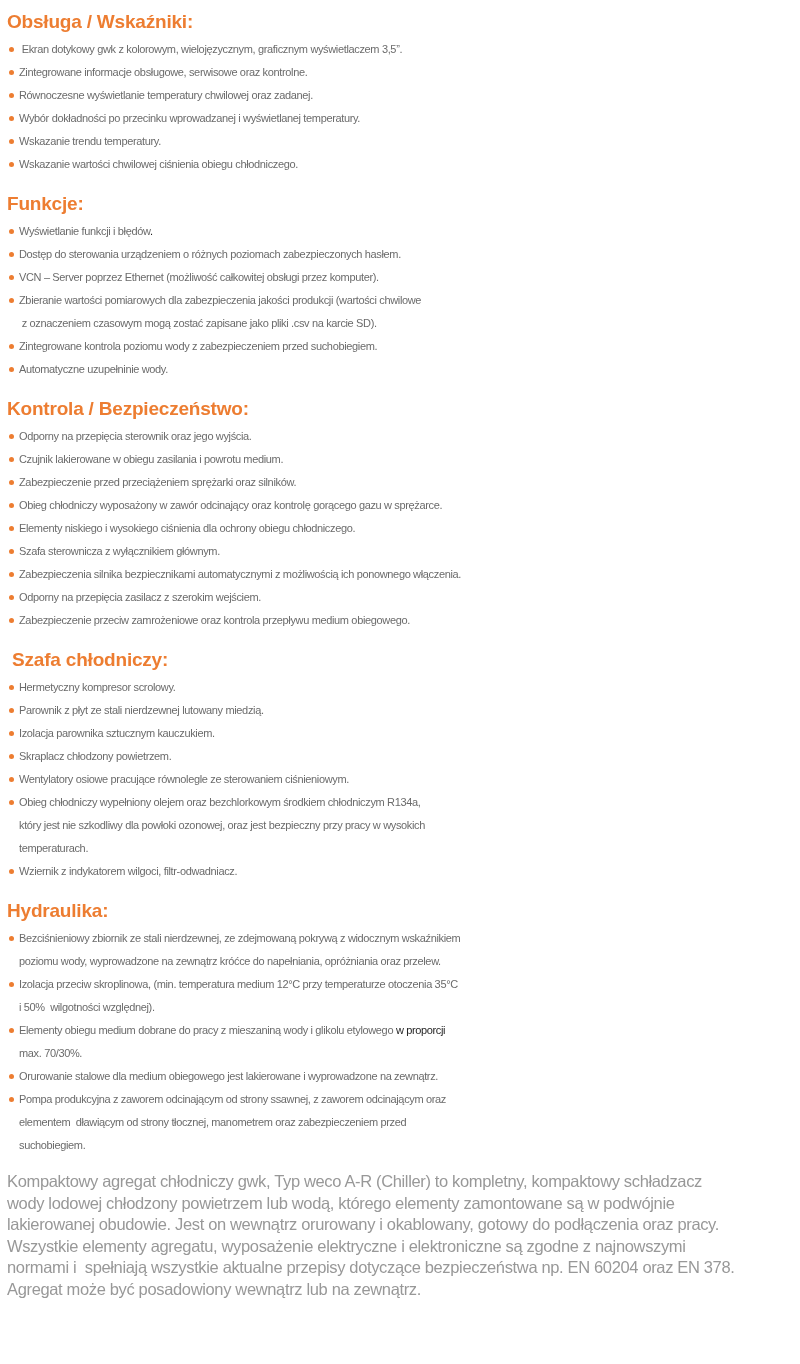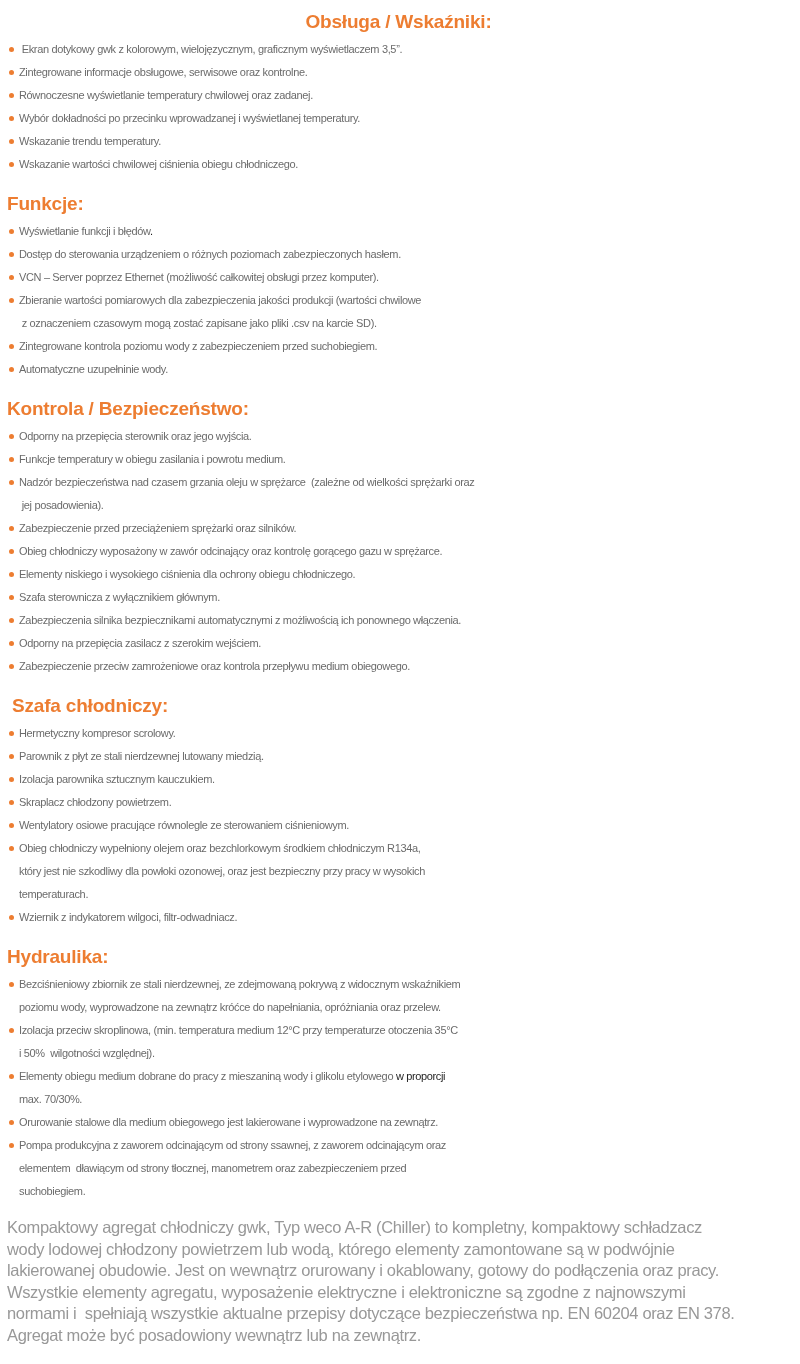--- a/index.html
+++ b/index.html
@@ -18,21 +18,21 @@
   section { display: block; }
   h2 {
     font-size: 19px;
     line-height: 23px;
     font-weight: bold;
     letter-spacing: -0.2px;
     color: var(--accent, #ED7D31);
     margin: 16px 0 5px 0;
     white-space: pre-wrap;
   }
-  section:first-child h2 { margin-top: 2px; text-align: center; }
+  section:first-child h2 { margin-top: 2px; }
   ul.bullets {
     list-style: none;
     margin: 0;
     padding: 0;
   }
   ul.bullets li {
     position: relative;
     padding-left: 12px;
     font-size: 11px;
     line-height: 23px;
@@ -85,23 +85,21 @@
           <li><span class="dot"></span><span class="txt"><span>Zbieranie wartości pomiarowych dla zabezpieczenia jakości produkcji (wartości chwilowe
  z oznaczeniem czasowym mogą zostać zapisane jako pliki .csv na karcie SD).</span></span></li>
           <li><span class="dot"></span><span class="txt"><span>Zintegrowane kontrola poziomu wody z zabezpieczeniem przed suchobiegiem.</span></span></li>
           <li><span class="dot"></span><span class="txt"><span>Automatyczne uzupełninie wody.</span></span></li>
         </ul>
       </section>
       <section>
         <h2>Kontrola / Bezpieczeństwo:</h2>
         <ul class="bullets">
           <li><span class="dot"></span><span class="txt"><span>Odporny na przepięcia sterownik oraz jego wyjścia.</span></span></li>
-          <li><span class="dot"></span><span class="txt"><span>Funkcje temperatury w obiegu zasilania i powrotu medium.</span></span></li>
-          <li><span class="dot"></span><span class="txt"><span>Nadzór bezpieczeństwa nad czasem grzania oleju w sprężarce  (zależne od wielkości sprężarki oraz
- jej posadowienia).</span></span></li>
+          <li><span class="dot"></span><span class="txt"><span>Czujnik lakierowane w obiegu zasilania i powrotu medium.</span></span></li>
           <li><span class="dot"></span><span class="txt"><span>Zabezpieczenie przed przeciążeniem sprężarki oraz silników.</span></span></li>
           <li><span class="dot"></span><span class="txt"><span>Obieg chłodniczy wyposażony w zawór odcinający oraz kontrolę gorącego gazu w sprężarce.</span></span></li>
           <li><span class="dot"></span><span class="txt"><span>Elementy niskiego i wysokiego ciśnienia dla ochrony obiegu chłodniczego.</span></span></li>
           <li><span class="dot"></span><span class="txt"><span>Szafa sterownicza z wyłącznikiem głównym.</span></span></li>
           <li><span class="dot"></span><span class="txt"><span>Zabezpieczenia silnika bezpiecznikami automatycznymi z możliwością ich ponownego włączenia.</span></span></li>
           <li><span class="dot"></span><span class="txt"><span>Odporny na przepięcia zasilacz z szerokim wejściem.</span></span></li>
           <li><span class="dot"></span><span class="txt"><span>Zabezpieczenie przeciw zamrożeniowe oraz kontrola przepływu medium obiegowego.</span></span></li>
         </ul>
       </section>
       <section>

